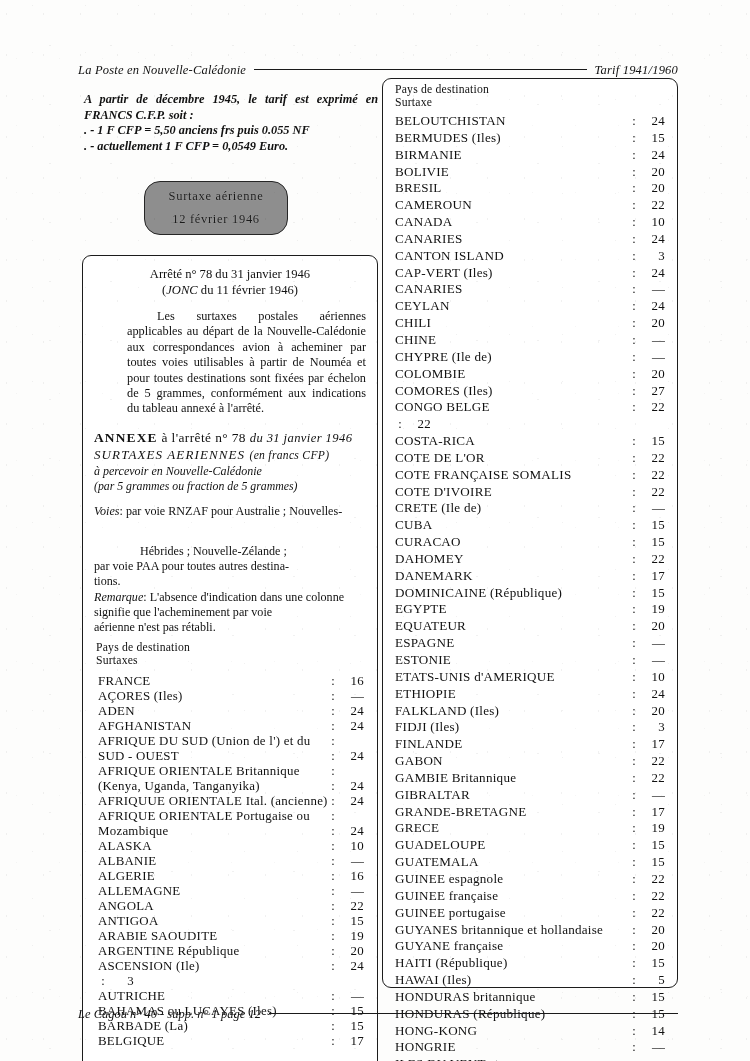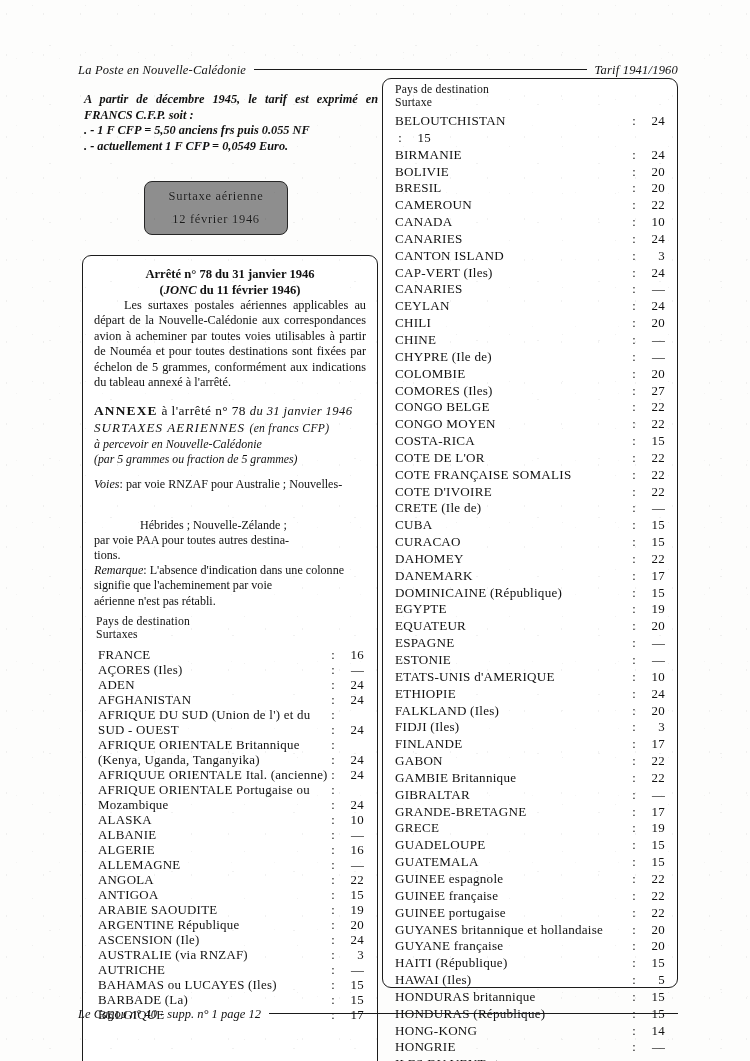--- a/index.html
+++ b/index.html
@@ -93,21 +93,21 @@
 
   
   .stampbox {
     position: absolute;
     left: 66px;
     top: 93px;
     width: 144px;
     height: 54px;
     background: #8e8e8e;
     border: 1.5px solid #262626;
-    border-radius: 8px;
+    border-radius: 16px;
     box-sizing: border-box;
     display: flex;
     flex-direction: column;
     align-items: center;
     justify-content: space-evenly;
     color: #111;
     text-shadow: 0 0 1px rgba(255,255,255,0.35);
   }
   .stampbox span {
     font-size: 12.5px;
@@ -125,33 +125,35 @@
     height: 820px;
     border: 1.6px solid #1c1c1c;
     border-radius: 9px;
     box-sizing: border-box;
     padding: 10px 11px 6px 11px;
     background: #fff;
   }
 
   .ab-title {
     text-align: center;
-    font-weight: bold;
+    font-weight: normal;
     font-size: 12.6px;
     line-height: 16px;
+    margin-bottom: 11px;
   }
   .ab-title .jonc { font-style: italic; }
 
   .ab-body {
     font-size: 12.3px;
     line-height: 15.4px;
     text-align: justify;
     text-indent: 30px;
     margin-bottom: 12px;
     hyphens: manual;
+    margin-left: 33px;
   }
 
   .annexe {
     text-align: left;
     margin-bottom: 10px;
   }
   .annexe .an1 {
     font-size: 13.4px;
     letter-spacing: 0.4px;
     line-height: 17px;
@@ -420,21 +422,20 @@
             <span class="name">ARGENTINE  République</span>
             <span class="colon">:</span>
             <span class="val">20</span>
           </div>
           <div class="row">
             <span class="name">ASCENSION  (Ile)</span>
             <span class="colon">:</span>
             <span class="val">24</span>
           </div>
           <div class="row">
-            <span class="name">AUSTRALIE (via RNZAF)</span>
             <span class="colon">:</span>
             <span class="val">3</span>
           </div>
           <div class="row">
             <span class="name">AUTRICHE</span>
             <span class="colon">:</span>
             <span class="val dash">—</span>
           </div>
           <div class="row">
             <span class="name">BAHAMAS ou LUCAYES (Iles)</span>
@@ -461,20 +462,21 @@
       <span>Pays de destination</span>
       <span>Surtaxe</span>
     </div>
     <div class="rows" id="right-rows">
         <div class="row">
           <span class="name">BELOUTCHISTAN</span>
           <span class="colon">:</span>
           <span class="val">24</span>
         </div>
         <div class="row">
+          <span class="name">BERMUDES  (Iles)</span>
           <span class="colon">:</span>
           <span class="val">15</span>
         </div>
         <div class="row">
           <span class="name">BIRMANIE</span>
           <span class="colon">:</span>
           <span class="val">24</span>
         </div>
         <div class="row">
           <span class="name">BOLIVIE</span>
@@ -545,21 +547,20 @@
           <span class="name">COMORES  (Iles)</span>
           <span class="colon">:</span>
           <span class="val">27</span>
         </div>
         <div class="row">
           <span class="name">CONGO  BELGE</span>
           <span class="colon">:</span>
           <span class="val">22</span>
         </div>
         <div class="row">
-          <span class="name">CONGO  MOYEN</span>
           <span class="colon">:</span>
           <span class="val">22</span>
         </div>
         <div class="row">
           <span class="name">COSTA-RICA</span>
           <span class="colon">:</span>
           <span class="val">15</span>
         </div>
         <div class="row">
           <span class="name">COTE DE L'OR</span>

